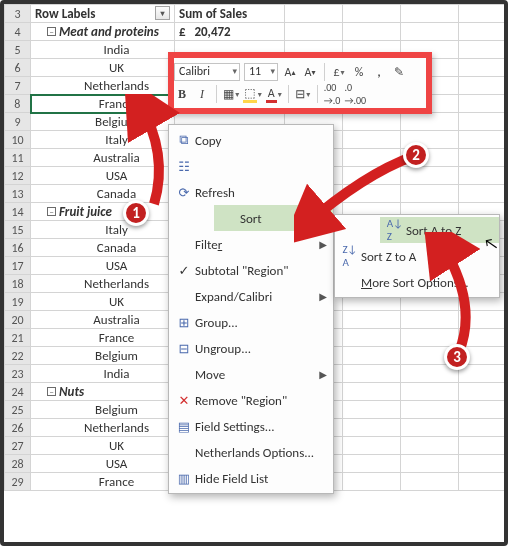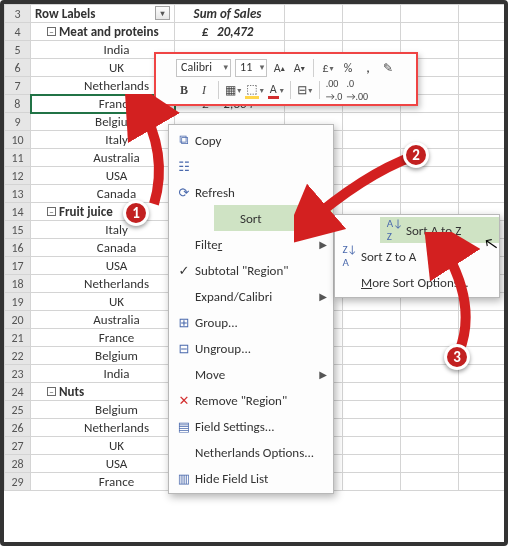--- a/index.html
+++ b/index.html
@@ -41,60 +41,60 @@
     font-size: 12px;
     width: 26px;
   }
   .col-a { width: 144px; }
   .col-b { width: 110px; }
   .col-rest { width: 58px; }
   .pivot-header {
     font-weight: bold;
     background: #fff;
   }
-  .ind1 { padding-left: 16px !important; }
+  .ind1 { padding-left: 16px !important; font-style: italic; }
   .ind2 { padding-left: 32px !important; text-align: center; }
   .expander {
     display: inline-block;
     width: 9px;
     height: 9px;
     border: 1px solid #6b6b6b;
     text-align: center;
     line-height: 7px;
     font-size: 9px;
     margin-right: 3px;
     color: #555;
     position: relative;
     top: -1px;
   }
   .selected-cell {
     border: 2px solid #217346 !important;
     background: #fff;
   }
-  .sum-col { text-align: center; padding-right: 8px !important; font-style: italic; }
+  .sum-col { text-align: left; padding-right: 8px !important; }
   .filter-btn {
     float: right;
     width: 15px; height: 14px;
     border: 1px solid #a2a2a2;
     background: linear-gradient(#fdfdfd,#e6e6e6);
     font-size: 8px;
     line-height: 12px;
     text-align: center;
     color: #555;
   }
 
   
   .mini-toolbar {
     position: absolute;
-    top: 48px; left: 150px;
+    top: 48px; left: 164px;
     width: 264px;
     background: #fdfdfd;
-    border: 2px solid #ef4444;
+    border: 6px solid #ef4444;
     box-shadow: 2px 3px 6px rgba(0,0,0,0.25);
-    padding: 3px 20px;
+    padding: 3px 0;
     font-size: 12px;
     z-index: 10;
   }
   .mini-row { display: flex; align-items: center; gap: 4px; height: 22px; }
   .mini-sep { width:1px; height:18px; background:#d0d0d0; margin:0 2px; }
   .mini-btn {
     min-width: 16px; height: 18px;
     display: inline-flex; align-items:center; justify-content:center;
     font-size: 12px;
     color: #444;

